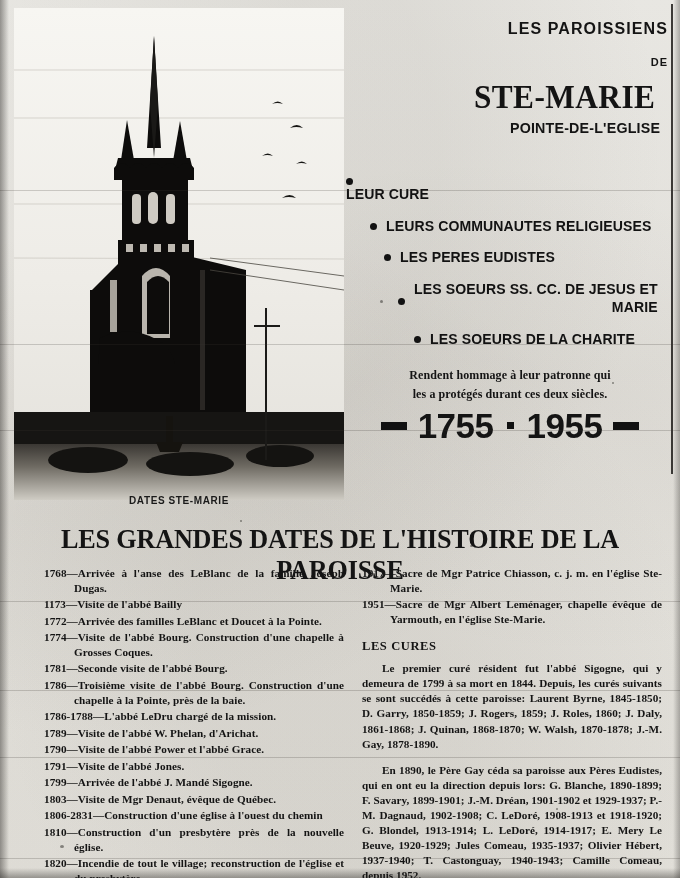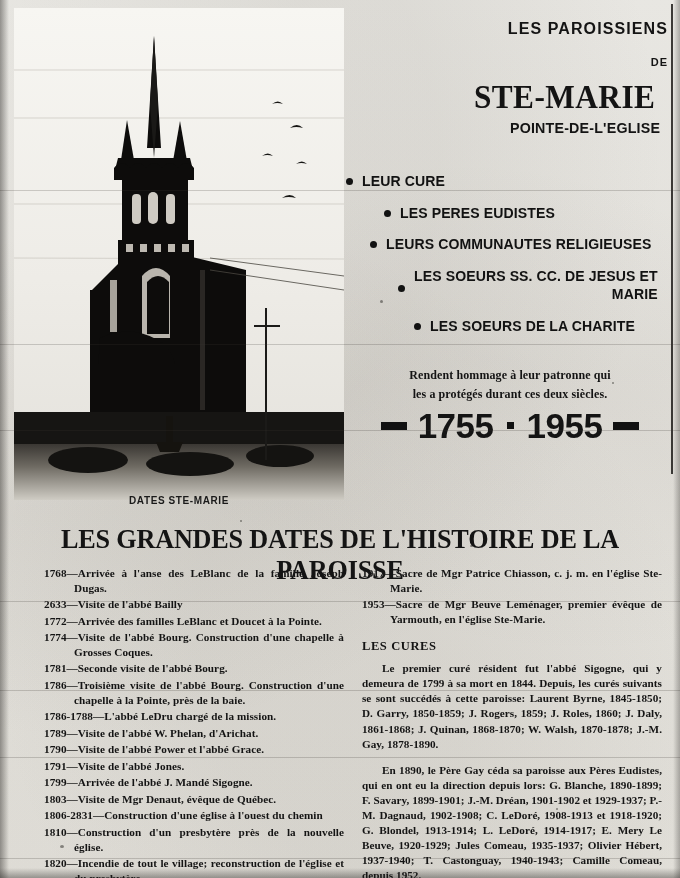--- a/index.html
+++ b/index.html
@@ -130,21 +130,21 @@
     margin-right: 9px;
   }
   .btext {
     font-size: 14.5px;
     letter-spacing: .1px;
     line-height: 1.28;
     transform: scaleX(.97);
     transform-origin: left center;
   }
   .btext .second { display: block; text-align: right; }
-  .b1 { margin-left: 0; }
+  .b1 { margin-left: 0; flex-direction: column; }
   .b2 { margin-left: 24px; }
   .b3 { margin-left: 38px; }
   .b4 { margin-left: 52px; align-items: center; }
   .b5 { margin-left: 68px; margin-top: 4px; }
 
   
   #dedication {
     position: absolute;
     left: 352px; top: 366px;
     width: 316px;
@@ -358,27 +358,27 @@
     <div class="t-de">DE</div>
     <div class="t-stemarie">STE-MARIE</div>
     <div class="t-pointe">POINTE-DE-L'EGLISE</div>
   </div>
 
   <div id="bullets">
     <div class="brow b1">
       <span class="bdot"></span>
       <span class="btext">LEUR CURE</span>
     </div>
+    <div class="brow b2">
+      <span class="bdot"></span>
+      <span class="btext">LEURS COMMUNAUTES RELIGIEUSES</span>
+    </div>
     <div class="brow b3">
       <span class="bdot"></span>
       <span class="btext">LES PERES EUDISTES</span>
-    </div>
-    <div class="brow b2">
-      <span class="bdot"></span>
-      <span class="btext">LEURS COMMUNAUTES RELIGIEUSES</span>
     </div>
     <div class="brow b4">
       <span class="bdot"></span>
       <span class="btext">
         <span>LES SOEURS SS. CC. DE JESUS ET</span>
         <span class="second">MARIE</span>
       </span>
     </div>
     <div class="brow b5">
       <span class="bdot"></span>
@@ -398,40 +398,40 @@
     <span class="yr">1955</span>
     <span class="dash"></span>
   </div>
 
   <div id="headline">LES GRANDES DATES DE L'HISTOIRE DE LA PAROISSE</div>
 
   <div id="cols">
 
     <div class="col-left">
       <div class="dateline"><span>1768</span>—<span>Arrivée à l'anse des LeBlanc de la famille Joseph Dugas.</span></div>
-      <div class="dateline"><span>2633</span>—<span>Visite de l'abbé Bailly</span></div>
+      <div class="dateline"><span>1173</span>—<span>Visite de l'abbé Bailly</span></div>
       <div class="dateline"><span>1772</span>—<span>Arrivée des familles LeBlanc et Doucet à la Pointe.</span></div>
       <div class="dateline"><span>1774</span>—<span>Visite de l'abbé Bourg. Construction d'une chapelle à Grosses Coques.</span></div>
       <div class="dateline"><span>1781</span>—<span>Seconde visite de l'abbé Bourg.</span></div>
       <div class="dateline"><span>1786</span>—<span>Troisième visite de l'abbé Bourg. Construction d'une chapelle à la Pointe, près de la baie.</span></div>
       <div class="dateline"><span>1786-1788</span>—<span>L'abbé LeDru chargé de la mission.</span></div>
       <div class="dateline"><span>1789</span>—<span>Visite de l'abbé W. Phelan, d'Arichat.</span></div>
       <div class="dateline"><span>1790</span>—<span>Visite de l'abbé Power et l'abbé Grace.</span></div>
       <div class="dateline"><span>1791</span>—<span>Visite de l'abbé Jones.</span></div>
       <div class="dateline"><span>1799</span>—<span>Arrivée de l'abbé J. Mandé Sigogne.</span></div>
       <div class="dateline"><span>1803</span>—<span>Visite de Mgr Denaut, évêque de Québec.</span></div>
       <div class="dateline"><span>1806-2831</span>—<span>Construction d'une église à l'ouest du chemin</span></div>
       <div class="dateline"><span>1810</span>—<span>Construction d'un presbytère près de la nouvelle église.</span></div>
       <div class="dateline"><span>1820</span>—<span>Incendie de tout le village; reconstruction de l'église et du presbytère.</span></div>
 
     </div>
 
     <div class="col-right">
       <div class="dateline"><span>1917</span>—<span>Sacre de Mgr Patrice Chiasson, c. j. m. en l'église Ste-Marie.</span></div>
-      <div class="dateline"><span>1953</span>—<span>Sacre de Mgr Beuve Leménager, premier évêque de Yarmouth, en l'église Ste-Marie.</span></div>
+      <div class="dateline"><span>1951</span>—<span>Sacre de Mgr Albert Leménager, chapelle évêque de Yarmouth, en l'église Ste-Marie.</span></div>
 
       <div class="subhead">LES CURES</div>
 
       <div class="para">Le premier curé résident fut l'abbé Sigogne, qui y demeura de 1799 à sa mort en 1844. Depuis, les curés suivants se sont succédés à cette paroisse: Laurent Byrne, 1845-1850; D. Garry, 1850-1859; J. Rogers, 1859; J. Roles, 1860; J. Daly, 1861-1868; J. Quinan, 1868-1870; W. Walsh, 1870-1878; J.-M. Gay, 1878-1890.</div>
       <div class="para">En 1890, le Père Gay céda sa paroisse aux Pères Eudistes, qui en ont eu la direction depuis lors: G. Blanche, 1890-1899; F. Savary, 1899-1901; J.-M. Dréan, 1901-1902 et 1929-1937; P.-M. Dagnaud, 1902-1908; C. LeDoré, 1908-1913 et 1918-1920; G. Blondel, 1913-1914; L. LeDoré, 1914-1917; E. Mery Le Beuve, 1920-1929; Jules Comeau, 1935-1937; Olivier Hébert, 1937-1940; T. Castonguay, 1940-1943; Camille Comeau, depuis 1952.</div>
 
     </div>
   </div>
 
   <div class="vrule" style="left:671px;"></div>

